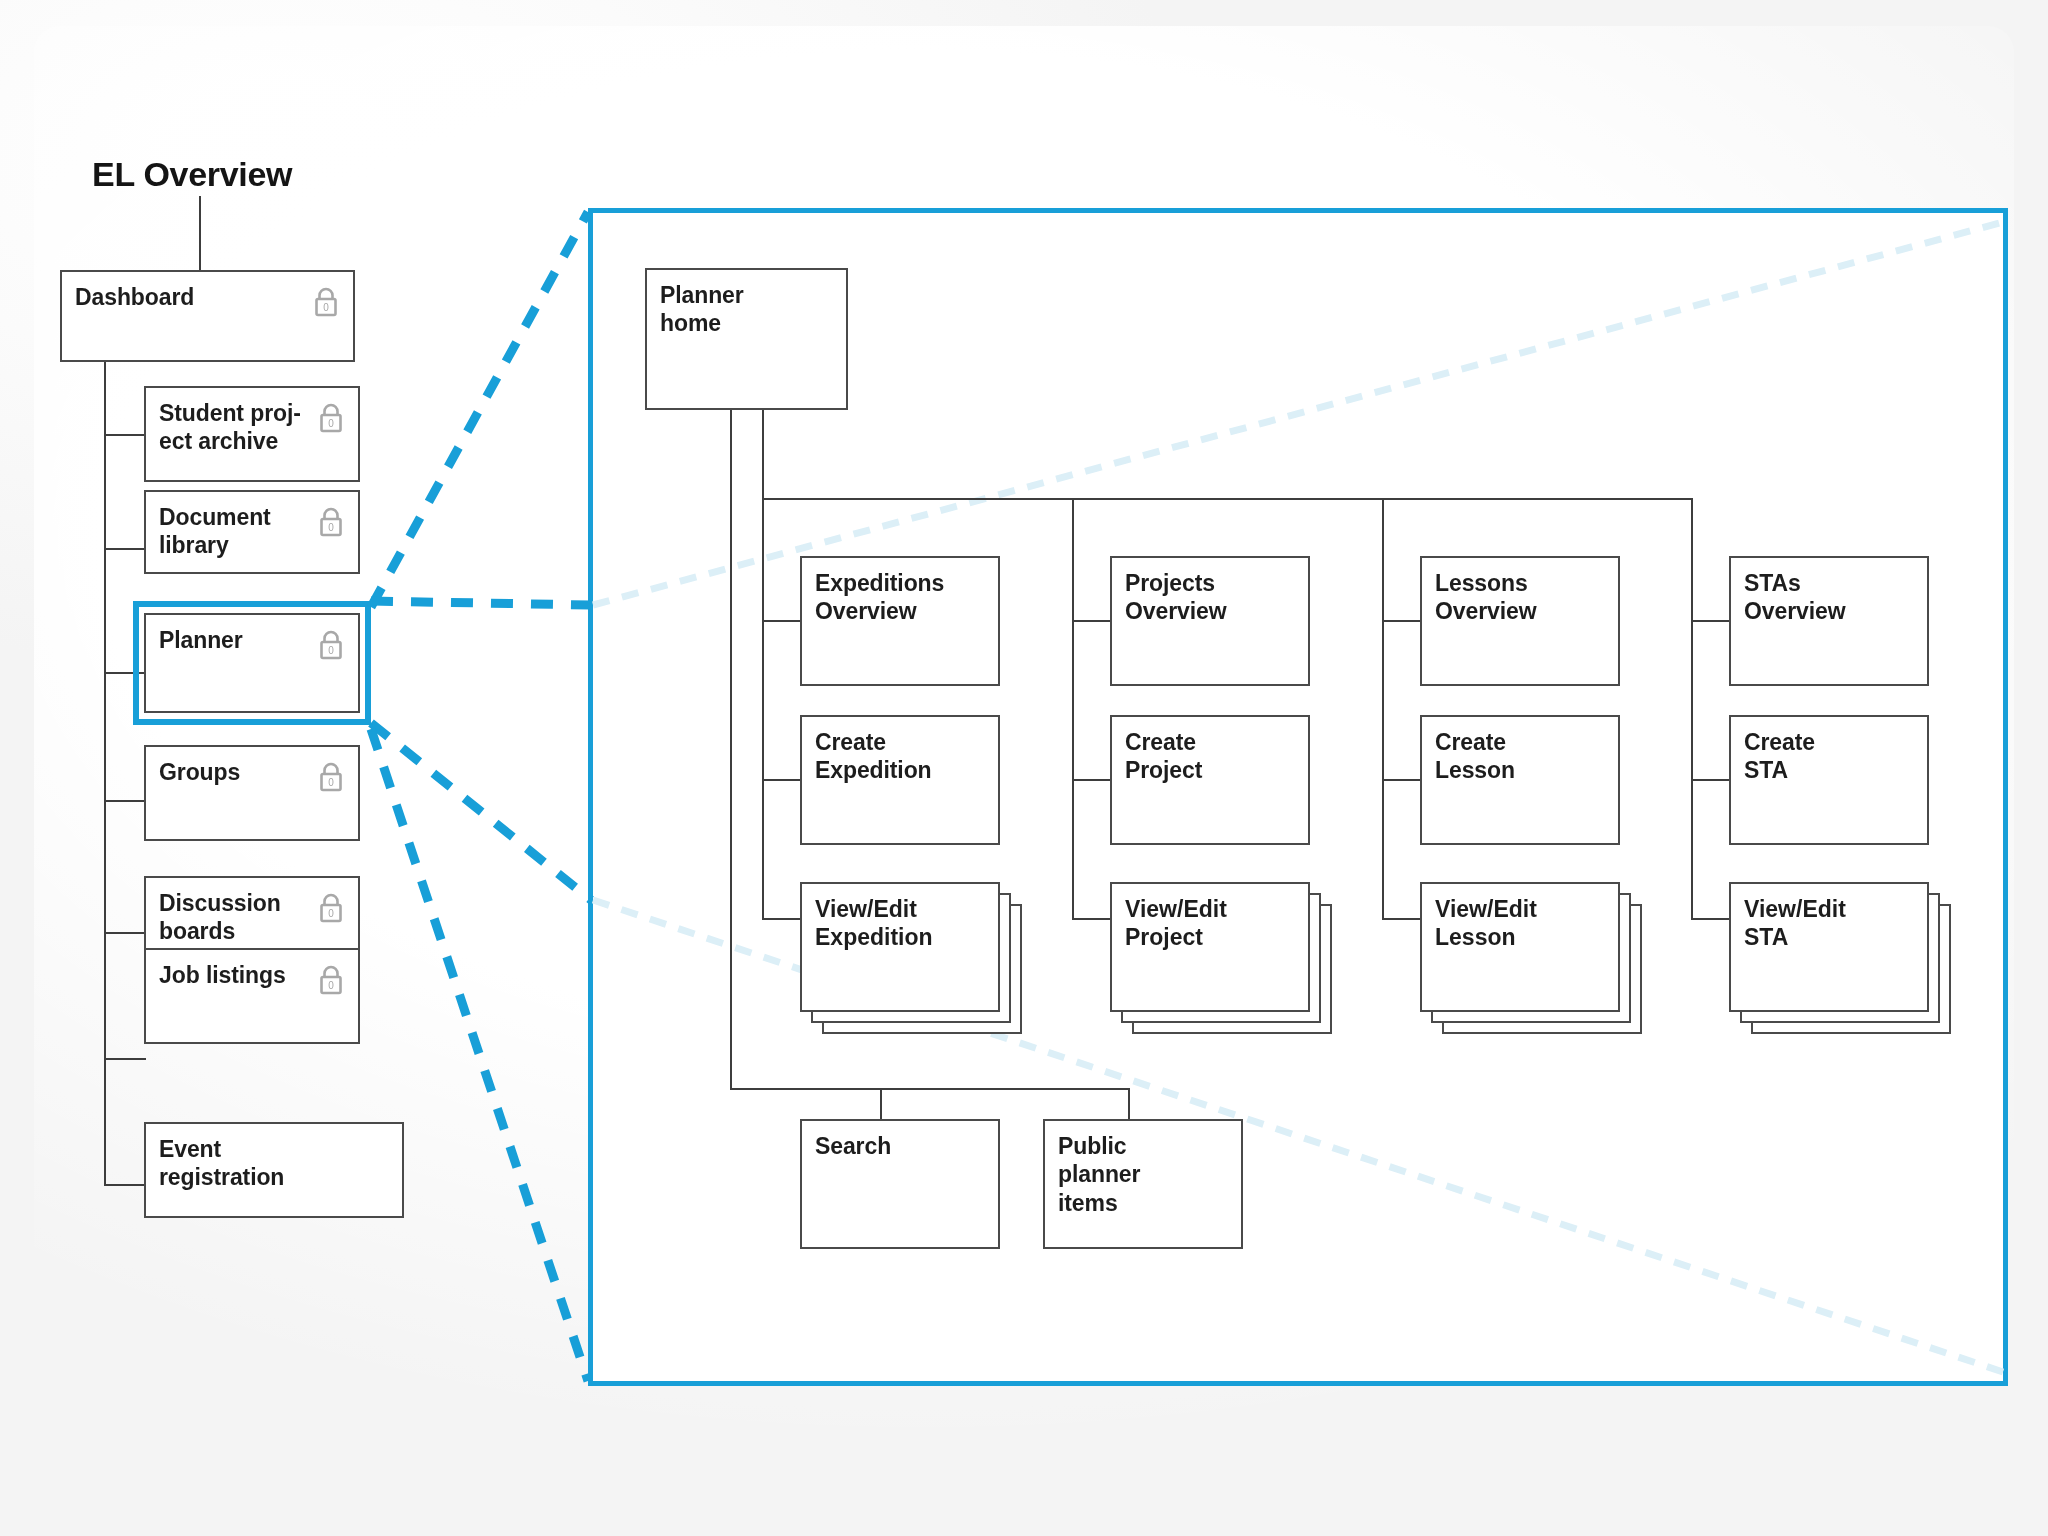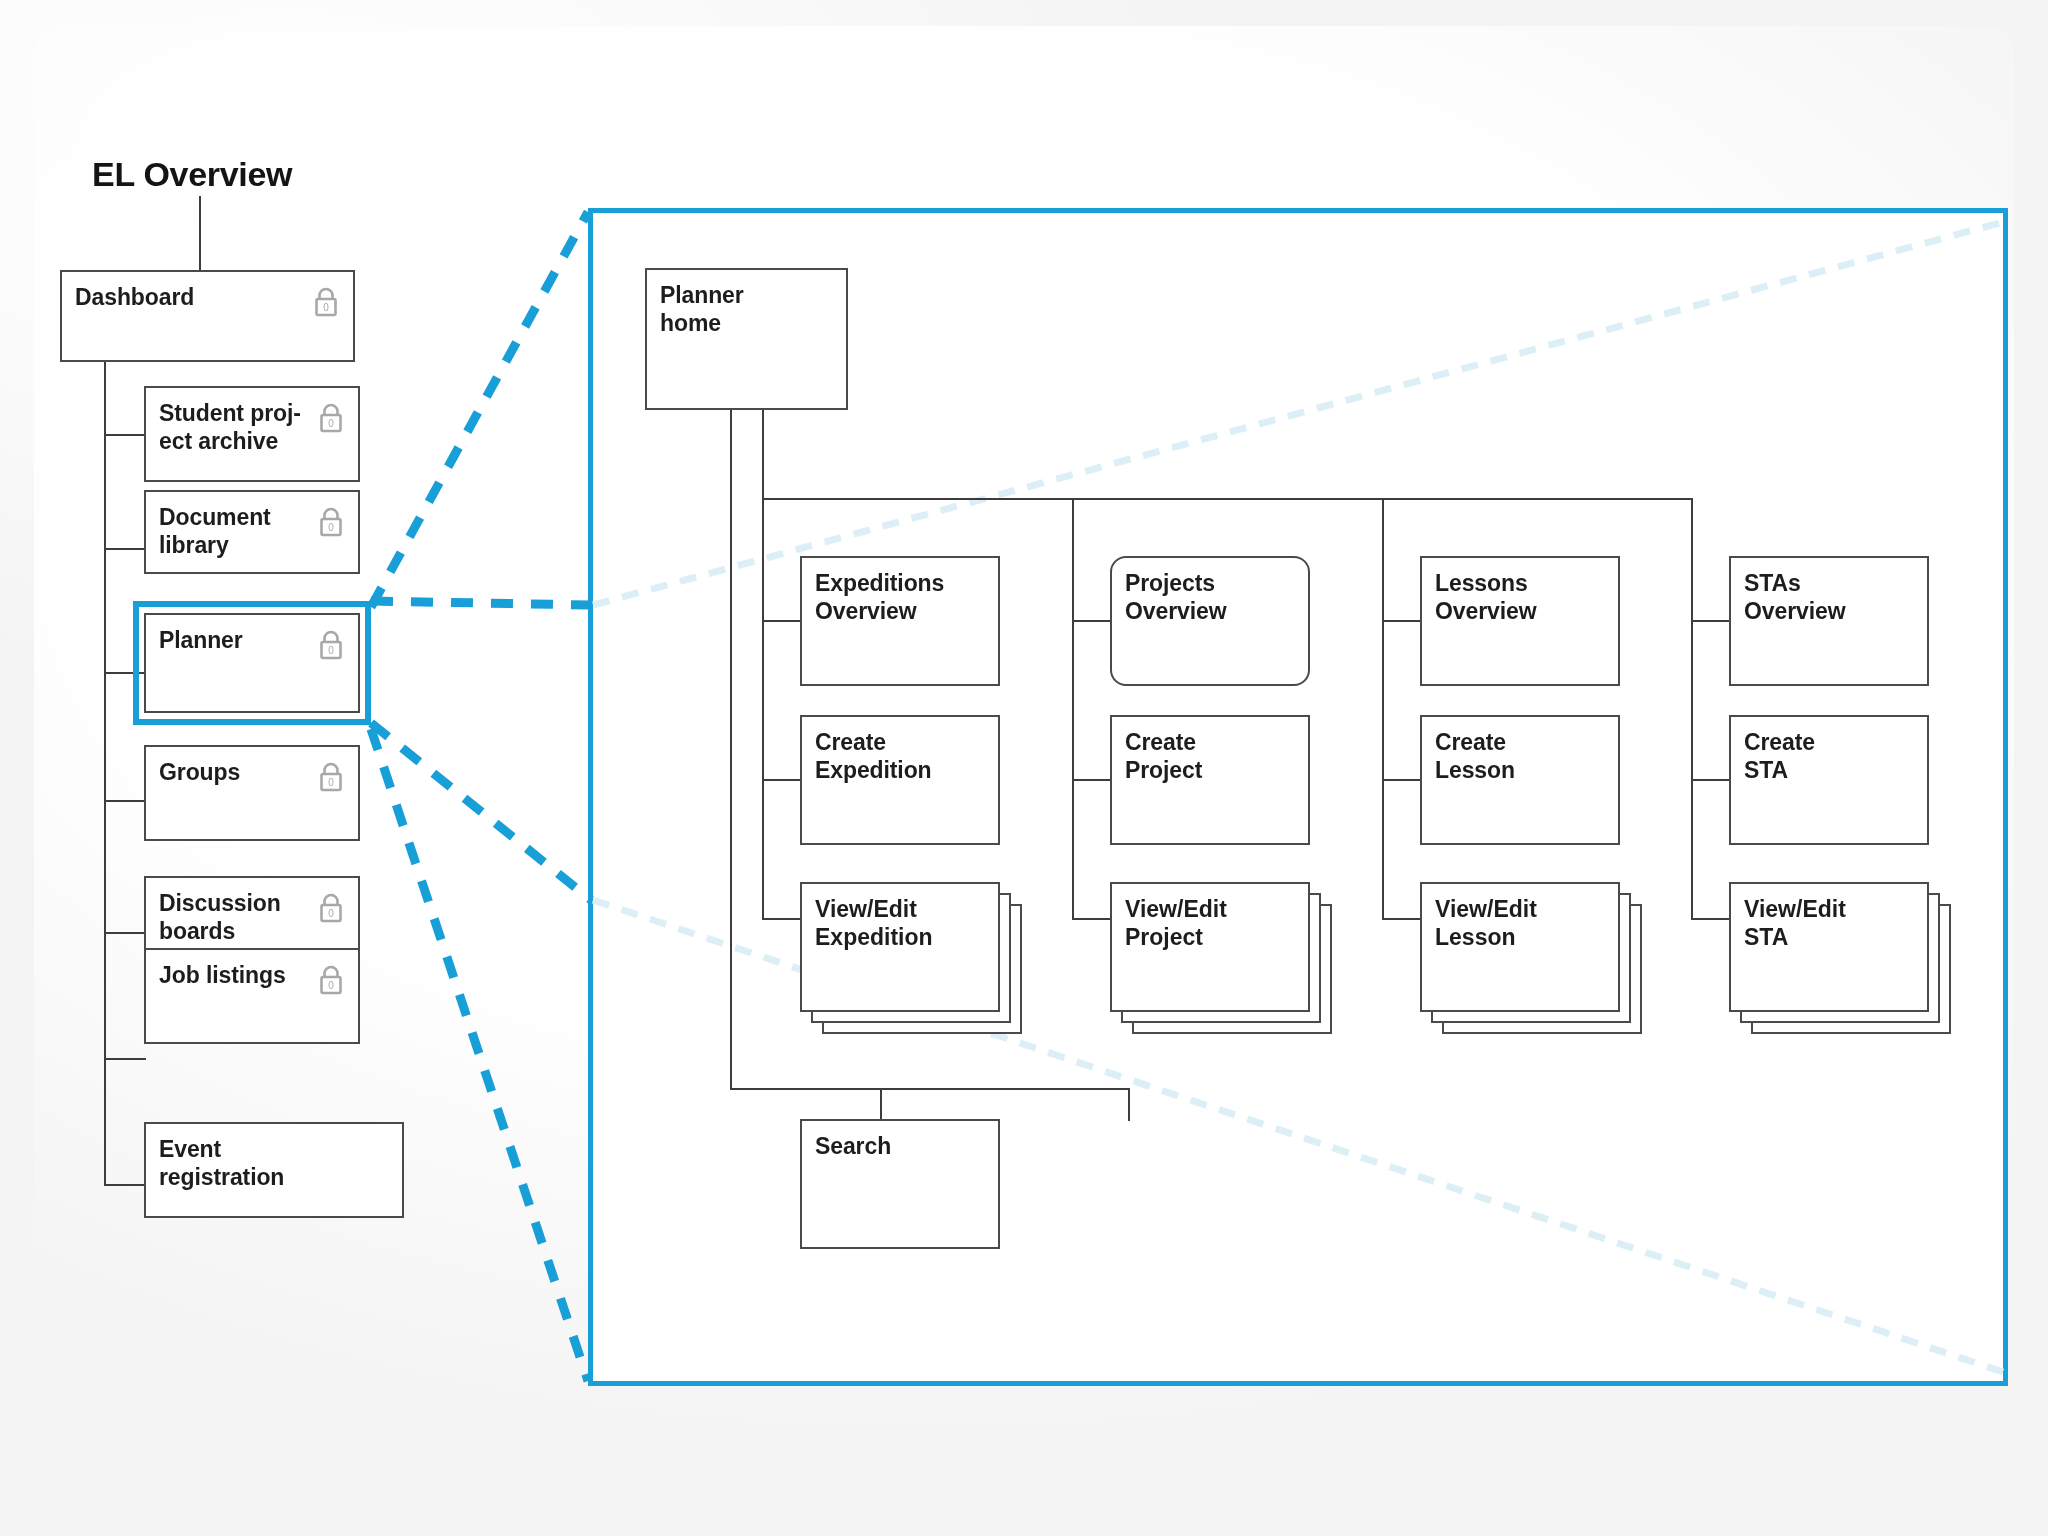--- a/index.html
+++ b/index.html
@@ -237,21 +237,21 @@
   <div class="stack" style="left:800px;top:874px;width:228px;height:152px;">
     <div class="sheet s2" style="width:200px;height:130px;"></div>
     <div class="sheet s1" style="width:200px;height:130px;"></div>
     <div class="sheet top" style="width:200px;height:130px;">
       <div class="label" style="white-space:pre-line;">View/Edit
 Expedition</div>
     </div>
   </div>
 
   <div class="ln lnh" style="left:1072px;top:620px;width:40px;height:2px;"></div>
-  <div class="node wide" style="left:1110px;top:556px;width:200px;height:130px;border-radius:16px;">
+  <div class="node wide" style="left:1110px;top:556px;width:200px;height:130px;">
     <div class="label" style="white-space:pre-line;">Projects
 Overview</div>
   </div>
 
   <div class="ln lnh" style="left:1072px;top:779px;width:40px;height:2px;"></div>
   <div class="node wide" style="left:1110px;top:715px;width:200px;height:130px;">
     <div class="label" style="white-space:pre-line;">Create
 Project</div>
   </div>
 
@@ -310,14 +310,19 @@
   </div>
 
   <div class="ln lnh" style="left:730px;top:1088px;width:400px;height:2px;"></div>
   <div class="ln lnv" style="left:880px;top:1088px;width:2px;height:33px;"></div>
   <div class="ln lnv" style="left:1128px;top:1088px;width:2px;height:33px;"></div>
 
   <div class="node wide" style="left:800px;top:1119px;width:200px;height:130px;">
     <div class="label" style="white-space:pre-line;">Search</div>
   </div>
 
+  <div class="node wide" style="left:1043px;top:1119px;width:200px;height:130px;">
+    <div class="label" style="white-space:pre-line;">Public
+planner
+items</div>
+  </div>
 
 </div>
 
 </body></html>

